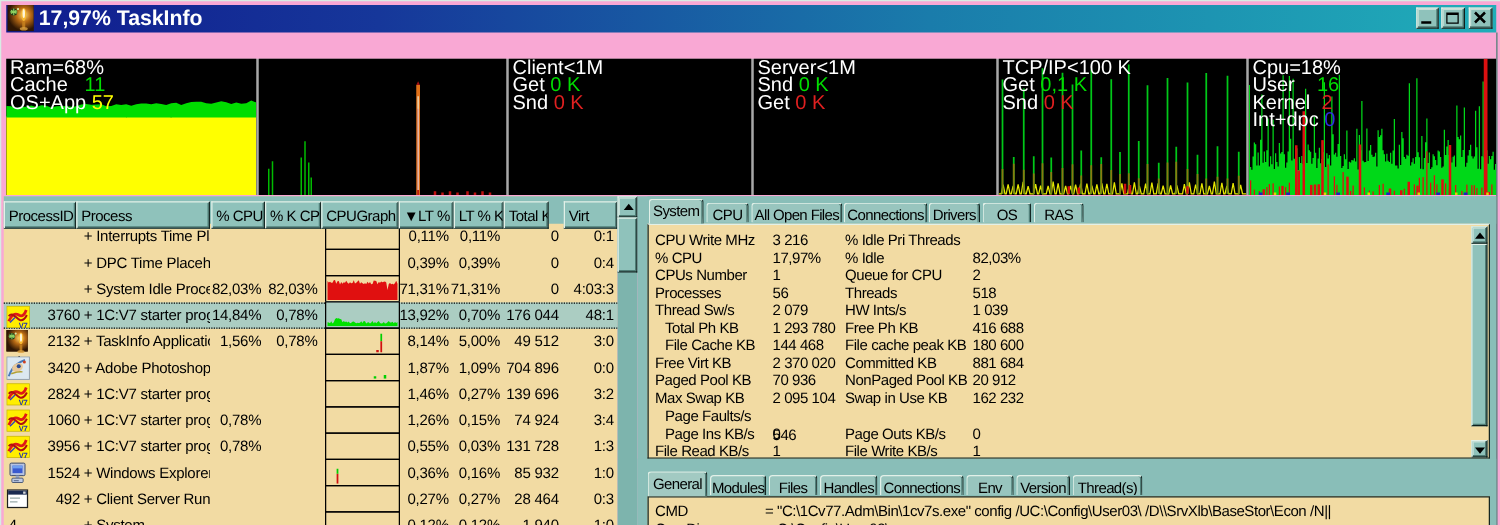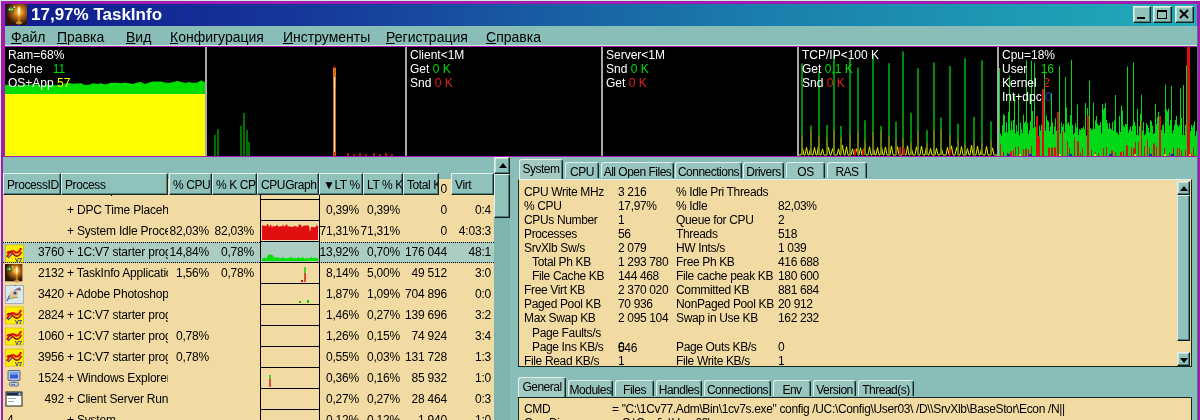--- a/index.html
+++ b/index.html
@@ -1,31 +1,31 @@
 <!DOCTYPE html>
 <html><head><meta charset="utf-8">
 <style>
 *{margin:0;padding:0;box-sizing:border-box}
 html,body{width:1200px;height:420px;overflow:hidden;background:#89beb8;font-family:"Liberation Sans",sans-serif;-webkit-font-smoothing:none}
 .abs{position:absolute}
-#win{position:relative;width:1200px;height:420px;background:#a21caf;border-left:1px solid #d8ece4;border-top:1px solid #d8ece4}
+#win{position:relative;width:1200px;height:420px;background:#f9a8d4;border-left:1px solid #d8ece4;border-top:1px solid #d8ece4}
 #title{position:absolute;left:4px;top:3px;width:1192px;height:22px;background:linear-gradient(90deg,#101b8e 0%,#16379a 25%,#1a7cab 62%,#20adb9 100%);color:#fff;font-size:17px;font-weight:bold}
 #title .txt{position:absolute;left:26px;top:1px;letter-spacing:0px}
 #ticon{position:absolute;left:1px;top:0px;width:21px;height:21px}
 .tbtn{position:absolute;top:2px;width:18px;height:17px;background:#8fc2bb;border:1px solid #0e1f1c;border-top-color:#e2f0e8;border-left-color:#e2f0e8;box-shadow:inset -1px -1px 0 #4f7d76,inset 1px 1px 0 #c6e0d8}
 #menubar{position:absolute;left:4px;top:25px;width:1192px;height:20px;background:#89beb8;border-bottom:1px solid #d8ece4}
 .mi{position:absolute;top:3px;font-size:14px;color:#000;letter-spacing:0px;white-space:nowrap}
 .mi u{text-decoration:underline}
 #graphs{position:absolute;left:4px;top:46px;width:1192px;height:109px;background:#a8a8a8}
 .gp{position:absolute;top:0;height:109px;background:#000}
 .gp svg{position:absolute;left:0;top:0}
-.glbl{position:absolute;left:3px;top:1px;font-size:12px;color:#fff;line-height:14px;white-space:pre;letter-spacing:0}
+.glbl{position:absolute;left:3px;top:1px;font-size:16px;color:#fff;line-height:14px;white-space:pre;letter-spacing:0}
 .gn{color:#00dd00} .gr{color:#e02020} .gy{color:#ffff00} .gb{color:#3030e0}
 #hdr{position:absolute;left:2px;top:156px;width:491px;height:22px;background:#89beb8}
-.hcell{position:absolute;top:16px;height:22px;background:#8fc2bb;border:1px solid #172926;border-top-color:#e2f0e8;border-left-color:#e2f0e8;box-shadow:inset -1px -1px 0 #52807a;font-size:12px;letter-spacing:-0.4px;padding:4px 0 0 3px;white-space:nowrap;overflow:hidden;color:#000}
+.hcell{position:absolute;top:4px;height:22px;background:#8fc2bb;border:1px solid #172926;border-top-color:#e2f0e8;border-left-color:#e2f0e8;box-shadow:inset -1px -1px 0 #52807a;font-size:12px;letter-spacing:-0.4px;padding:4px 0 0 3px;white-space:nowrap;overflow:hidden;color:#000}
 #tbody{position:absolute;left:2px;top:156px;width:491px;height:264px;background:#f2dba3}
 .row{position:absolute;left:2px;width:491px;height:21px;font-size:12px;letter-spacing:-0.2px;color:#000}
 .row.sel{background:#abcdc2;border-top:1px dotted #000;border-bottom:1px dotted #000}
 .c{position:absolute;top:3px;white-space:nowrap}
 .row.sel .c{top:2px}
 .r{text-align:right}
 .ricon{position:absolute;left:2px;top:1px;width:19px;height:19px}
 .gbox{position:absolute;left:257px;width:60px;top:-1px;width:60px;height:22px;border:1px solid #000}
 .row.sel .gbox{top:-2px}
 #lsb{position:absolute;left:493px;top:156px;width:16px;height:264px;background:#7db4ad}
@@ -66,29 +66,20 @@
     <div class="tbtn" style="left:1128px">
         <div style="position:absolute;left:3px;top:10px;width:8px;height:2px;background:#000"></div>
       </div>
     <div class="tbtn" style="left:1148px;width:19px">
         <div style="position:absolute;left:3px;top:3px;width:10px;height:9px;border:1px solid #000;border-top-width:2px"></div>
       </div>
     <div class="tbtn" style="left:1170px;width:19px"><svg width="17" height="15">
           <path d="M4,3 L12,11 M12,3 L4,11" stroke="#000" stroke-width="2"></path>
         </svg></div>
   </div>
-  <div id="menubar">
-      <div class="mi" style="left:6px"><u>Ф</u>айл</div>
-      <div class="mi" style="left:52px"><u>П</u>равка</div>
-      <div class="mi" style="left:121px"><u>В</u>ид</div>
-      <div class="mi" style="left:165px"><u>К</u>онфигурация</div>
-      <div class="mi" style="left:278px"><u>И</u>нструменты</div>
-      <div class="mi" style="left:381px"><u>Р</u>егистрация</div>
-      <div class="mi" style="left:481px"><u>С</u>правка</div>
-    </div>
   <div id="graphs">
     <div class="gp" style="left:0;width:200px">
         <svg width="200" height="109" viewBox="0 0 200 109">
           <path d="M0,109 L0,46.2 L4,45.2 L8,45.6 L12,45.6 L16,46.4 L20,46.3 L24,46.6 L28,45.3 L32,45.9 L36,45.2 L40,45.5 L44,46.0 L48,45.2 L52,45.5 L56,46.2 L60,46.1 L64,45.6 L68,46.1 L72,46.5 L76,45.2 L80,46.5 L84,46.3 L88,45.7 L92,45.4 L96,46.7 L100,45.7 L104,45.3 L108,45.4 L112,46.6 L116,46.2 L120,46.5 L124,46.4 L128,46.1 L132,46.8 L136,45.8 L140,46.1 L144,46.5 L148,46.2 L152,46.6 L156,46.1 L160,46.3 L164,45.3 L168,45.6 L172,45.7 L176,45.3 L180,45.6 L184,45.4 L188,45.6 L192,46.2 L196,45.8 L200,45.8 L200,109 Z" fill="#ffff00"></path>
           <path d="M0,47 L200,47 L200,35.0 L196,33.4 L192,35.5 L188,35.9 L184,34.9 L180,36.1 L176,34.7 L172,34.0 L168,35.0 L164,35.9 L160,35.6 L156,34.4 L152,34.4 L148,34.6 L144,35.6 L140,36.9 L136,35.1 L132,35.6 L128,36.9 L124,36.2 L120,35.5 L116,36.3 L112,35.7 L108,35.8 L104,36.3 L100,37.5 L96,36.3 L92,37.0 L88,36.3 L84,37.7 L80,38.0 L76,36.3 L72,36.5 L68,36.7 L64,36.1 L60,36.6 L56,38.0 L52,38.3 L48,38.0 L44,37.8 L40,38.0 L36,39.0 L32,37.6 L28,37.1 L24,38.6 L20,37.3 L16,38.4 L12,38.6 L8,39.4 L4,37.9 L0,37.8 Z" fill="#00dd00"></path>
         </svg>
         <div class="glbl">Ram=68%
 Cache   <span class="gn">11</span>
 OS+App <span class="gy">57</span></div>
       </div>
@@ -506,21 +497,21 @@
 <div class="rl" style="top:198.1px;left:675px">% Idle</div>
 <div class="rl" style="top:198.1px;left:777px">82,03%</div>
 <div class="rl" style="top:212.1px;left:523px">CPUs Number</div>
 <div class="rl" style="top:212.1px;left:617px">1</div>
 <div class="rl" style="top:212.1px;left:675px">Queue for CPU</div>
 <div class="rl" style="top:212.1px;left:777px">2</div>
 <div class="rl" style="top:226.2px;left:523px">Processes</div>
 <div class="rl" style="top:226.2px;left:617px">56</div>
 <div class="rl" style="top:226.2px;left:675px">Threads</div>
 <div class="rl" style="top:226.2px;left:777px">518</div>
-<div class="rl" style="top:240.2px;left:523px">SrvXlb Sw/s</div>
+<div class="rl" style="top:240.2px;left:523px">Thread Sw/s</div>
 <div class="rl" style="top:240.2px;left:617px">2 079</div>
 <div class="rl" style="top:240.2px;left:675px">HW Ints/s</div>
 <div class="rl" style="top:240.2px;left:777px">1 039</div>
 <div class="rl" style="top:254.2px;left:531px">Total Ph KB</div>
 <div class="rl" style="top:254.2px;left:617px">1 293 780</div>
 <div class="rl" style="top:254.2px;left:675px">Free Ph KB</div>
 <div class="rl" style="top:254.2px;left:777px">416 688</div>
 <div class="rl" style="top:268.3px;left:531px">File Cache KB</div>
 <div class="rl" style="top:268.3px;left:617px">144 468</div>
 <div class="rl" style="top:268.3px;left:675px">File cache peak KB</div>

